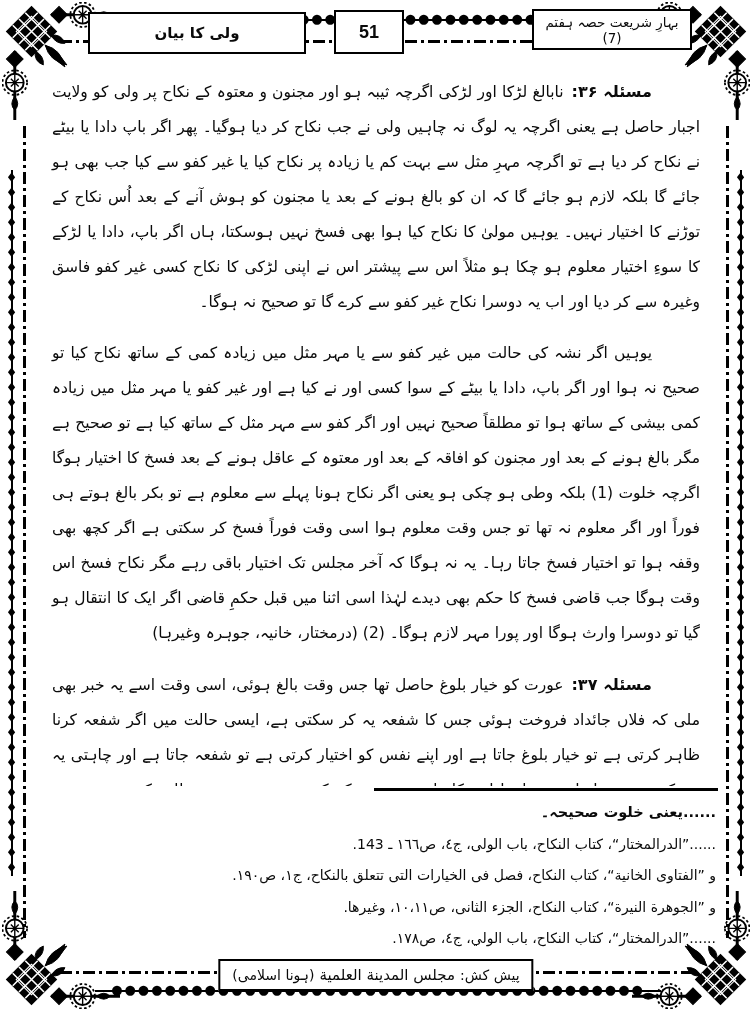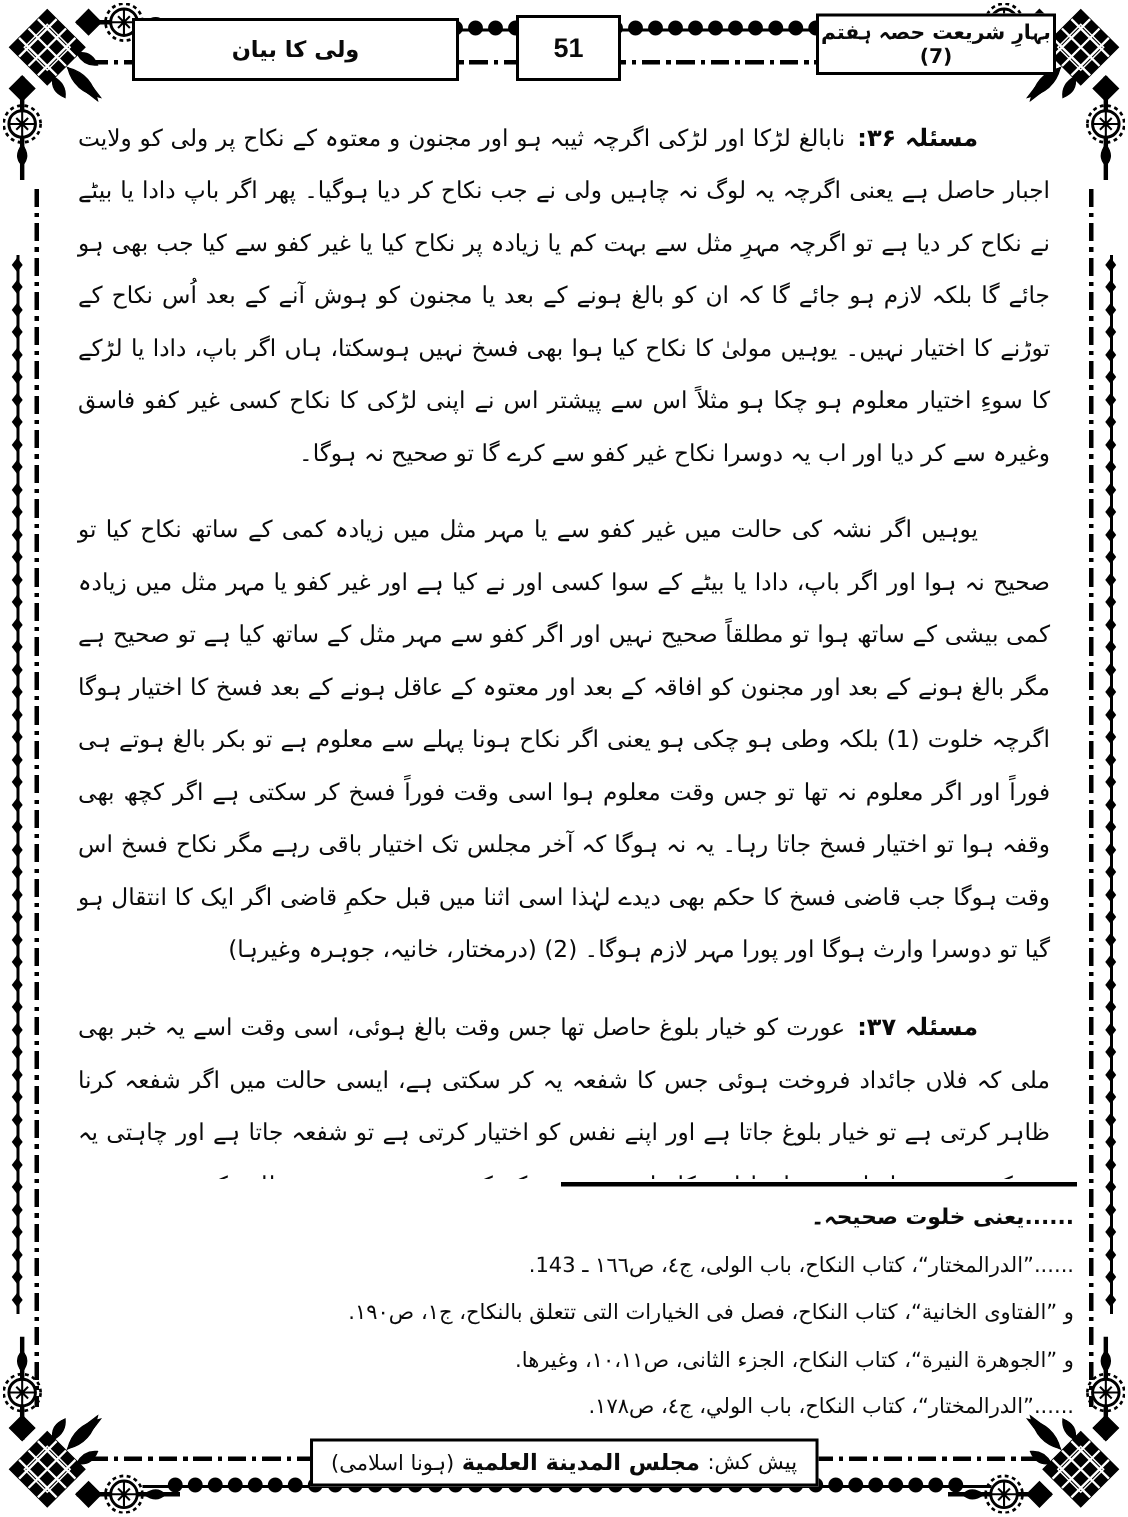--- a/index.html
+++ b/index.html
@@ -32,22 +32,22 @@
   .dashdot-h{
     height:3px;z-index:1;
     background:repeating-linear-gradient(90deg,#000 0 12px,transparent 12px 16px,#000 16px 19px,transparent 19px 23px);
   }
   
   .hbox{
     position:absolute;background:#fff;border:2px solid #000;z-index:4;
     display:flex;align-items:center;justify-content:center;text-align:center;
   }
   .hbox.chapter{left:88px;top:12px;width:214px;height:38px;font-size:15px;font-weight:bold;justify-content:center;}
-  .hbox.pageno{left:344px;top:10px;width:66px;height:40px;font-size:18px;font-weight:bold;font-family:"Liberation Sans",sans-serif;}
-  .hbox.booktitle{left:544px;top:9px;width:156px;height:37px;font-size:13.5px;font-weight:bold;}
+  .hbox.pageno{left:334px;top:10px;width:66px;height:40px;font-size:18px;font-weight:bold;font-family:"Liberation Sans",sans-serif;}
+  .hbox.booktitle{left:532px;top:9px;width:156px;height:37px;font-size:13.5px;font-weight:normal;}
   
   .body-text{
     position:absolute;left:36px;right:36px;top:58px;height:728px;overflow:hidden;
     direction:rtl;text-align:justify;font-size:15.5px;line-height:35px;z-index:2;
   }
   .para{margin:16px;text-indent:48px;}
   .para .mlabel{font-weight:bold;margin-left:8px;font-size:16px;}
   
   .fn-divider{position:absolute;right:34px;top:788px;width:344px;height:3px;background:#000;z-index:2;}
   .footnotes{
@@ -55,21 +55,21 @@
     direction:rtl;text-align:right;font-size:14px;line-height:31.5px;
   }
   .footnotes .fn{white-space:nowrap;overflow:hidden;}
   .footnotes .fn.first{font-weight:bold;font-size:14.5px;}
   
   .footer-box{
     position:absolute;left:50%;transform:translateX(-50%);top:959px;z-index:4;
     background:#fff;border:2px solid #000;padding:5px 12px;white-space:nowrap;
     direction:rtl;font-size:14px;display:flex;align-items:center;gap:5px;
   }
-  .footer-box .publisher{font-weight:bold;font-size:15px;}
+  .footer-box .publisher{font-weight:normal;font-size:15px;}
 </style>
 </head>
 <body>
 
 <svg width="0" height="0" style="position:absolute" aria-hidden="true">
   <defs>
     <g id="corner-ornament" stroke="#000" fill="#000">
       <path d="M50 13 H120" stroke-width="3" fill="none"></path>
       <path d="M13 50 V120" stroke-width="3" fill="none"></path>
       <g transform="rotate(45 30 30)">

